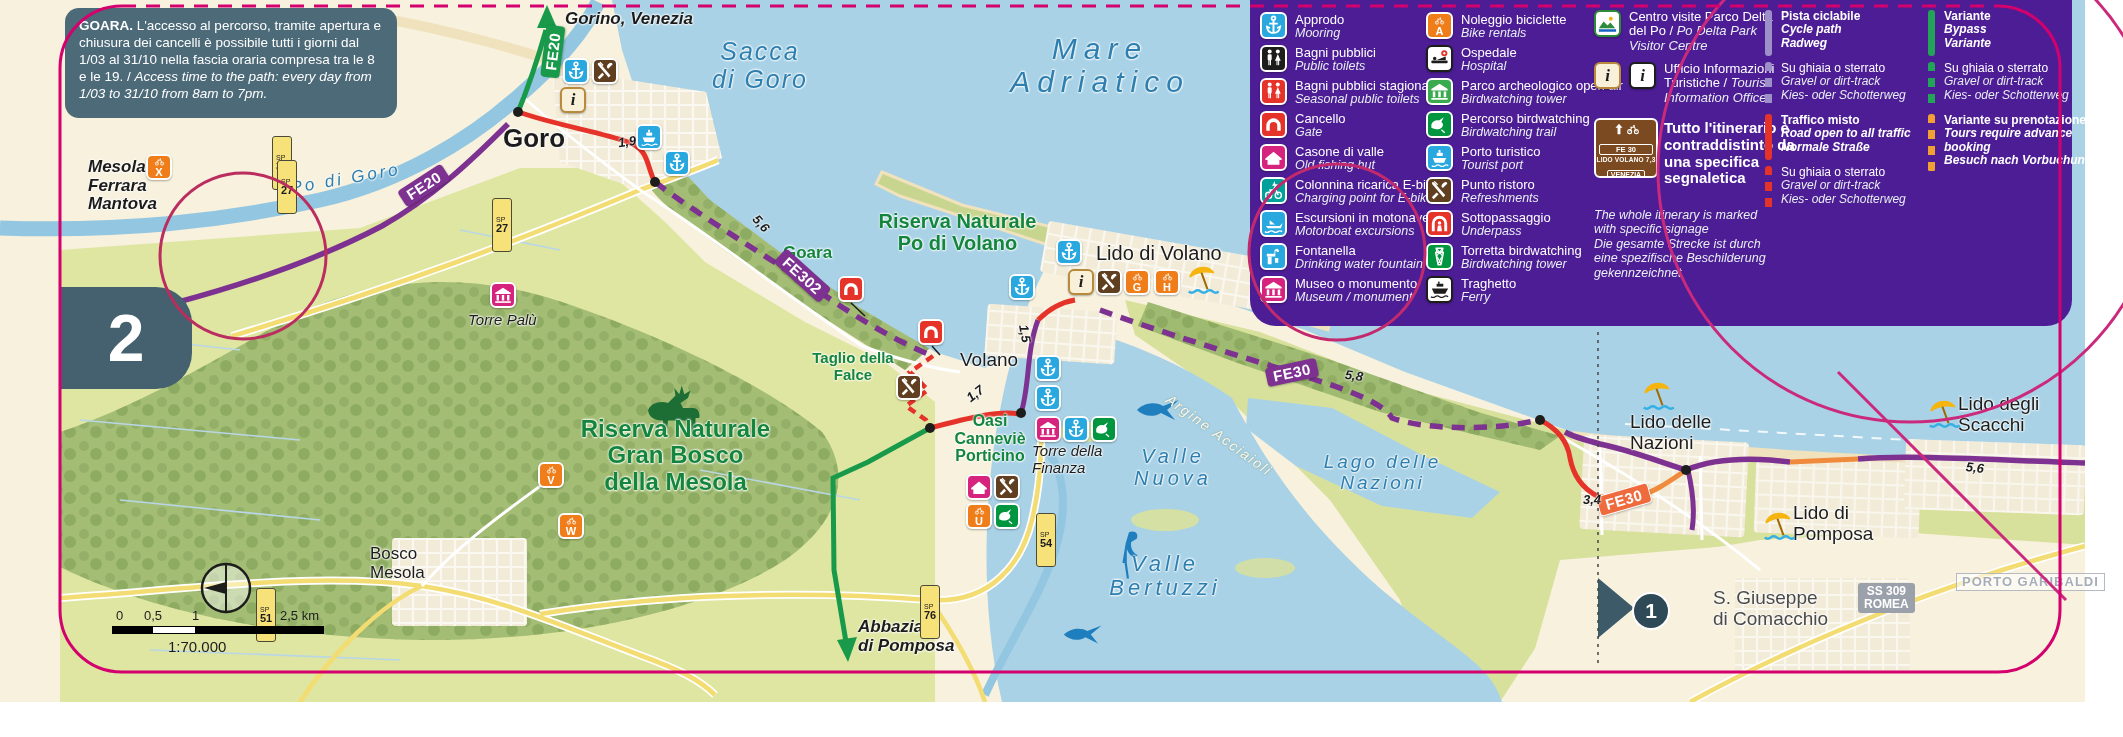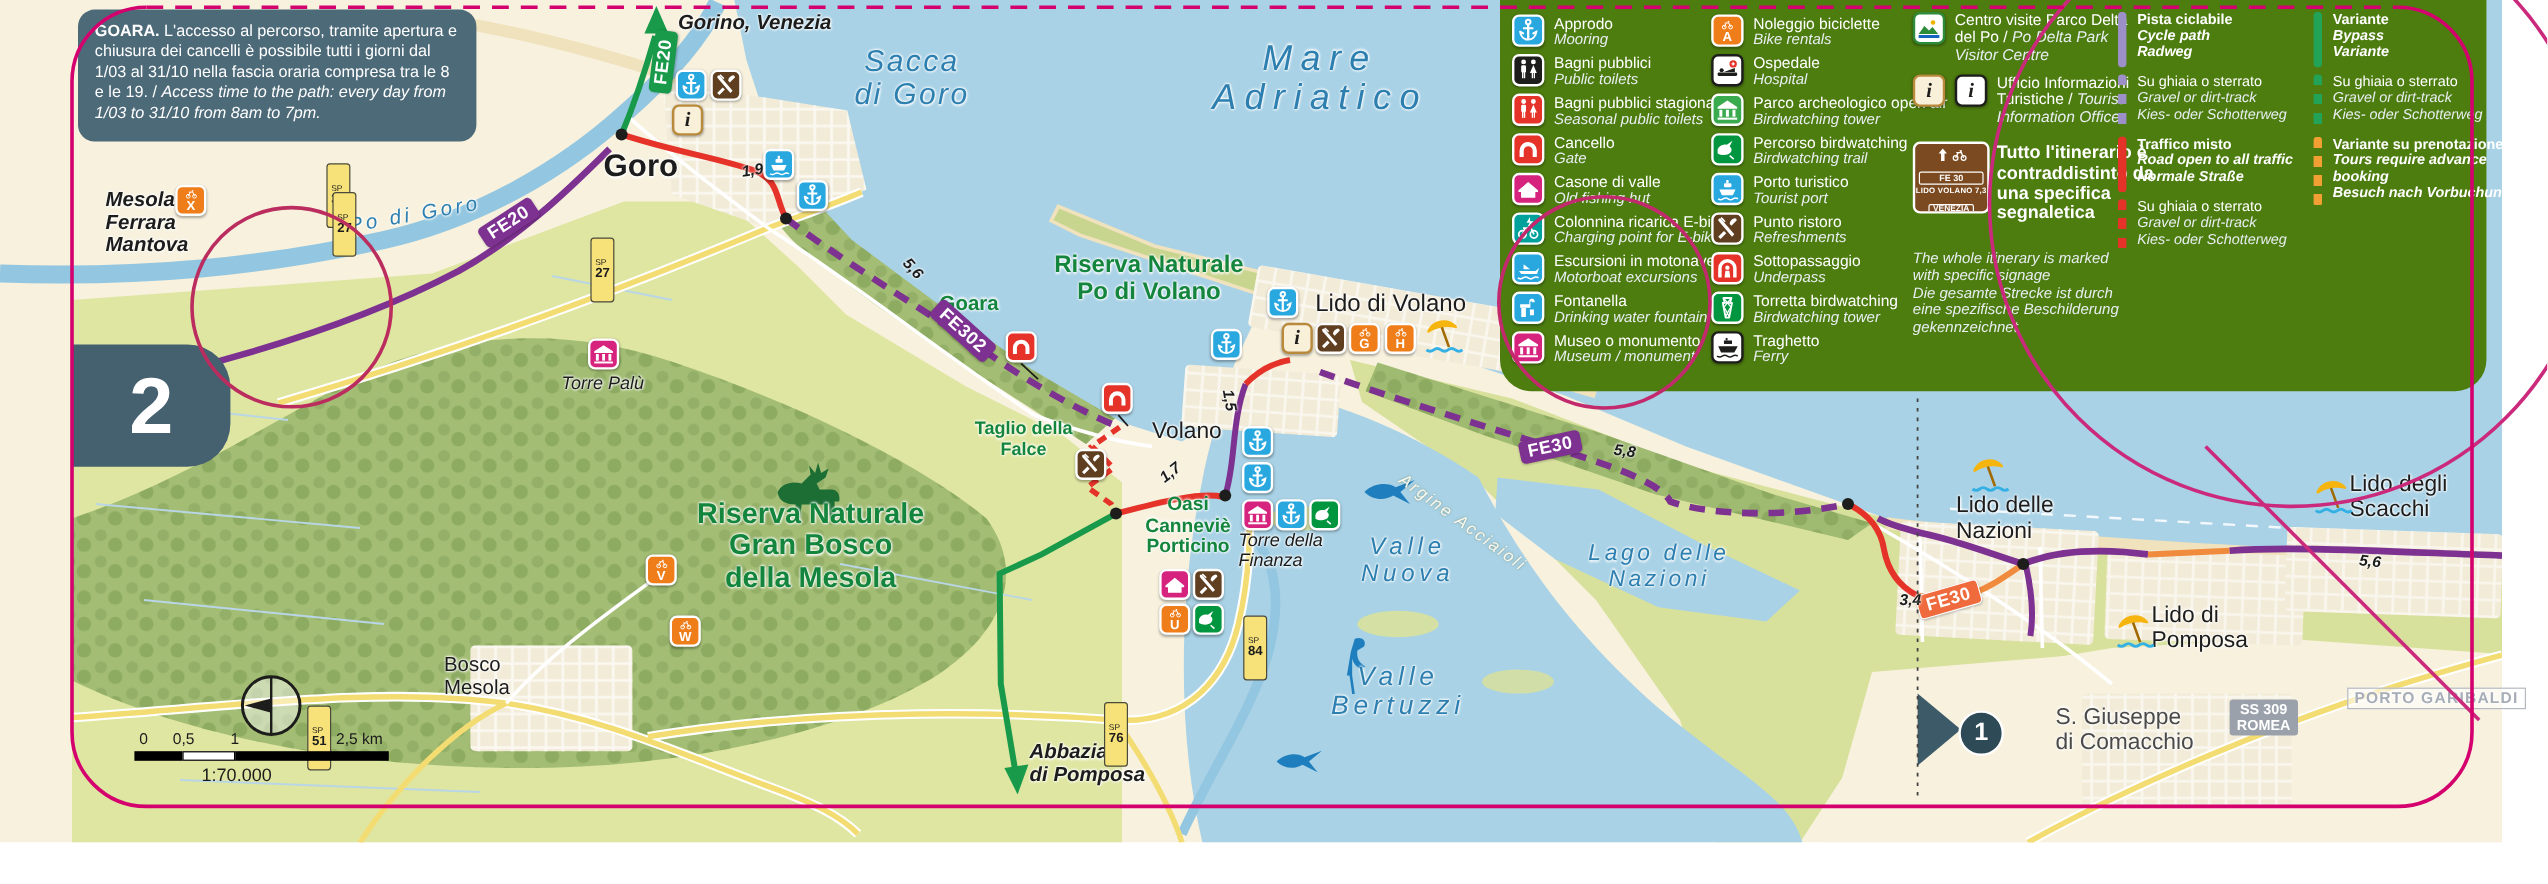--- a/index.html
+++ b/index.html
@@ -35,21 +35,21 @@
   .spb b{display:block;font-size:11px}
   .ssb{position:absolute;background:#9aa1ab;color:#fff;font-weight:bold;font-size:12px;text-align:center;
        border-radius:3px;padding:2px 6px;line-height:1.1;z-index:4;white-space:pre-line}
   .dist{position:absolute;font-size:13px;font-style:italic;font-weight:bold;color:#1c1c1c;
         text-shadow:0 0 2px #fff,0 0 3px #fff;z-index:4}
   
   #goara-box{position:absolute;left:65px;top:8px;width:332px;height:110px;background:#4d6a79;color:#fff;
              border-radius:14px;padding:10px 14px;box-sizing:border-box;font-size:13.5px;line-height:1.25;z-index:5}
   #goara-box .t{font-weight:bold}
   #goara-box .en{font-style:italic}
-  #legend{position:absolute;left:1250px;top:0;width:822px;height:326px;background:#4d7c0f;
+  #legend{position:absolute;left:1250px;top:0;width:822px;height:326px;background:#4c1d95;
           border-radius:0 0 26px 26px;z-index:5}
   .lrow{position:absolute;display:flex;gap:8px;align-items:flex-start}
   .lrow .picon{position:static;flex:0 0 27px;width:27px;height:27px;z-index:auto}
   .ltxt{color:#fff;font-size:13px;line-height:1.07;padding-top:1px}
   .ltxt .it{display:block}
   .ltxt em{display:block;font-style:italic;color:#e8eef1;font-size:12.5px}
   .l3txt{color:#fff;font-size:13px;line-height:1.1}
   .l3txt em{font-style:italic;color:#e8eef1}
   .rsw{position:absolute;width:7px;border-radius:3px}
   .rleg{position:absolute;color:#fff;font-size:12px;line-height:1.12;width:152px}
@@ -305,21 +305,21 @@
   <div class="spb" style="left:277px;top:160px">
       <span class="p">SP</span>
       <b>27</b>
     </div>
   <div class="spb" style="left:256px;top:588px">
       <span class="p">SP</span>
       <b>51</b>
     </div>
   <div class="spb" style="left:1036px;top:513px">
       <span class="p">SP</span>
-      <b>84</b>
+      <b>54</b>
     </div>
   <div class="spb" style="left:920px;top:585px">
       <span class="p">SP</span>
       <b>76</b>
     </div>
   <div class="ssb" style="left:1858px;top:583px">SS 309
 ROMEA</div>
 
   <span class="picon" style="left: 563px; top: 58px; background: rgb(41, 168, 224);">
       <svg viewBox="0 0 24 24" xmlns="http://www.w3.org/2000/svg">

